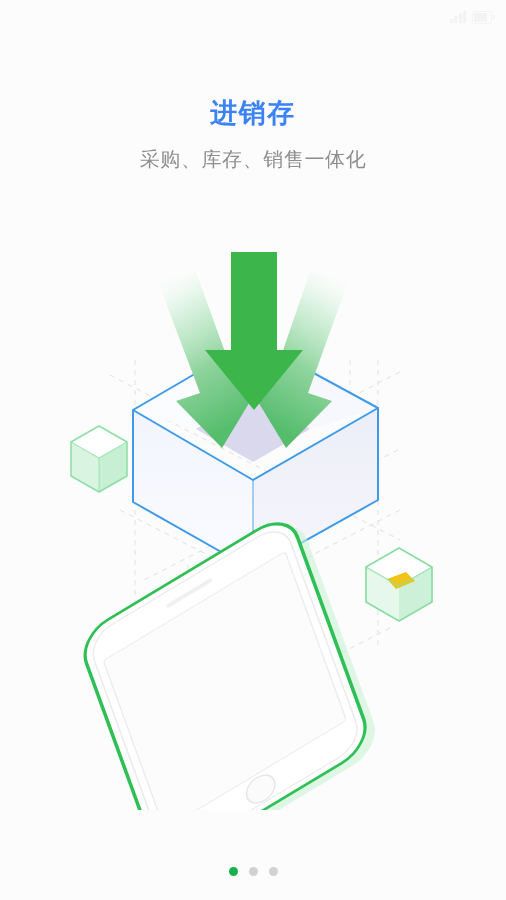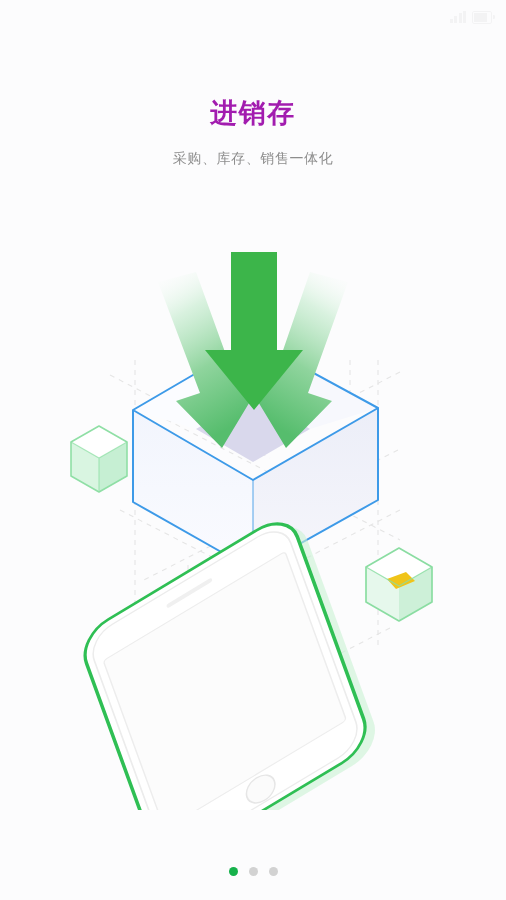--- a/index.html
+++ b/index.html
@@ -71,21 +71,21 @@
   }
   .page-title {
     font-size: 27px;
     font-weight: bold;
     color: #3b3b3b;
     letter-spacing: 1.5px;
     line-height: 34px;
     margin: 0;
   }
   .page-subtitle {
-    font-size: 14px;
+    font-size: 20px;
     color: #8d8d8d;
     letter-spacing: 0.6px;
     line-height: 30px;
     margin: 14px 0 4px 0;
     font-weight: normal;
     font-family: Liberation Serif, serif;
   }
 
   
   .illustration {
@@ -127,21 +127,21 @@
         <span class="sig-bar b3"></span>
         <span class="sig-bar b4"></span>
     </span>
     <span class="batt">
       <span class="batt-fill"></span>
     </span>
   </div>
 </div>
 
 <div class="heading-block">
-  <h1 class="page-title" style="color: #a21caf; text-align: center;">进销存</h1>
+  <h1 class="page-title" style="color: #3b82f6; text-align: center;">进销存</h1>
   <p class="page-subtitle" style="color: rgb(141, 141, 141);">采购、库存、销售一体化</p>
 </div>
 
 <div class="illustration">
 <svg width="506" height="600" viewBox="0 0 506 600" xmlns="http://www.w3.org/2000/svg">
   <defs>
     <linearGradient id="gradArrowL" x1="0" y1="0" x2="0.35" y2="1">
       <stop offset="0%" stop-color="#ffffff" stop-opacity="0.05"></stop>
       <stop offset="28%" stop-color="#cdeed5" stop-opacity="0.75"></stop>
       <stop offset="62%" stop-color="#8fd49d"></stop>

